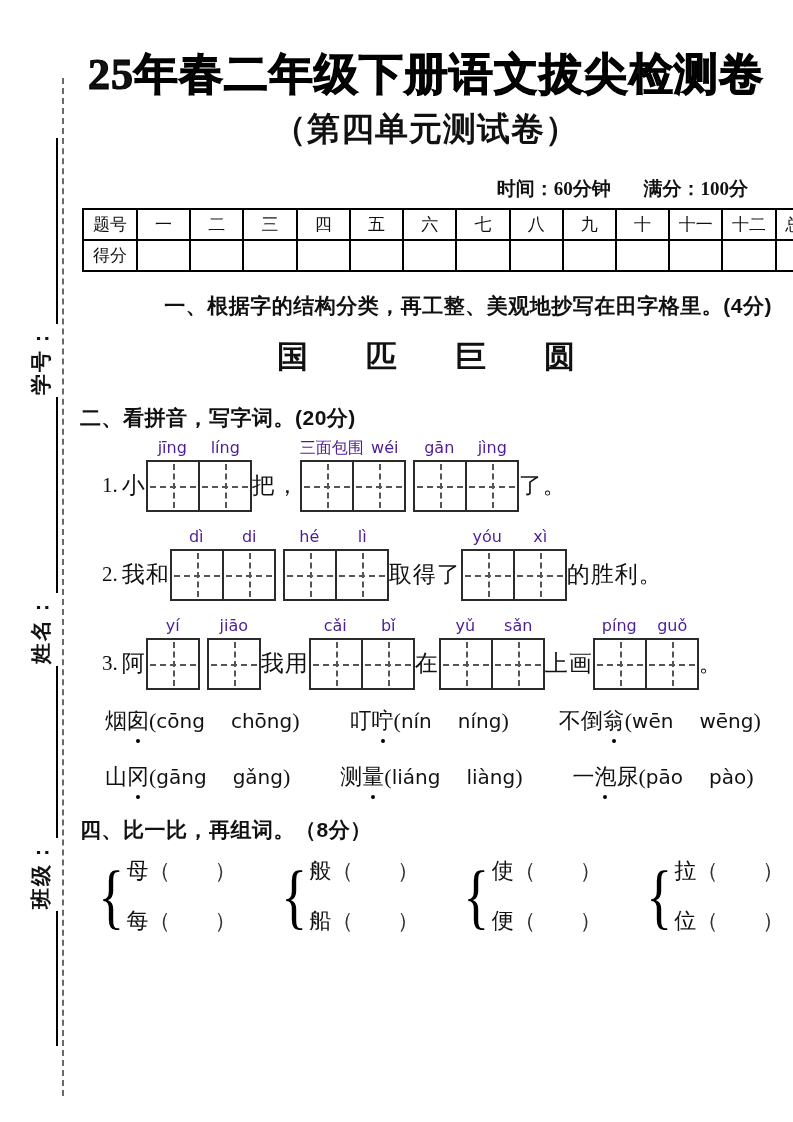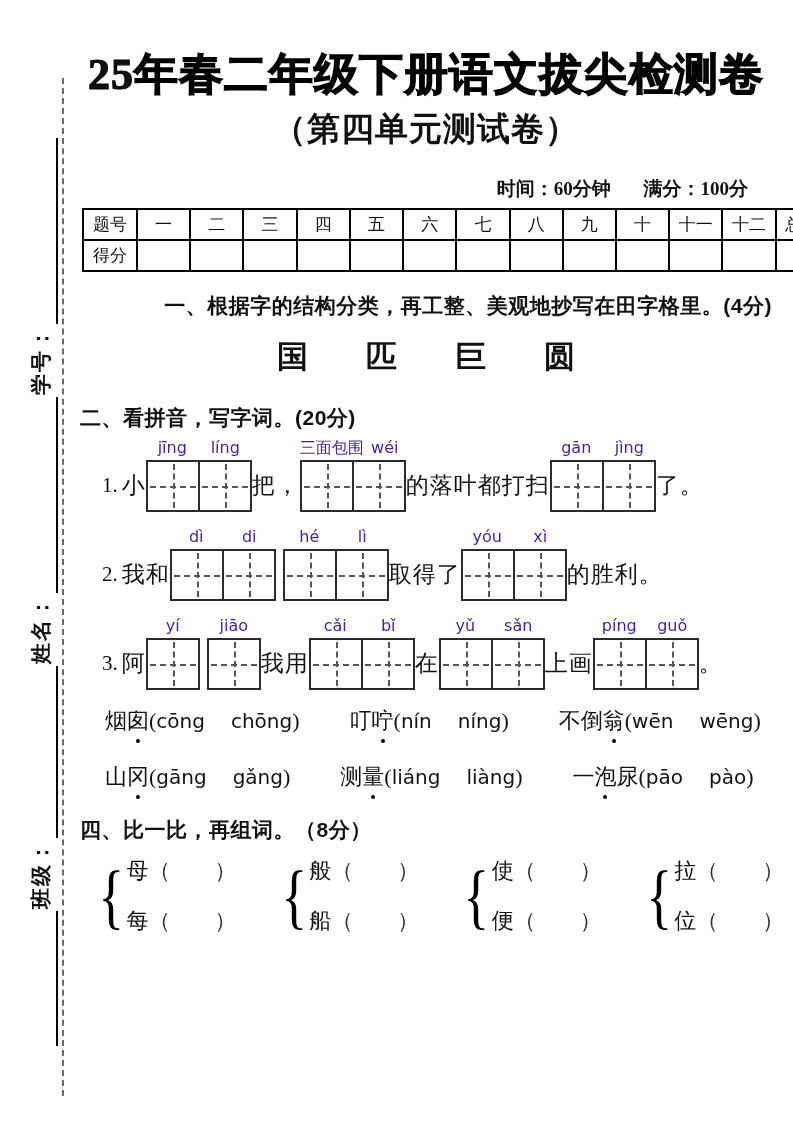--- a/index.html
+++ b/index.html
@@ -196,21 +196,20 @@
           <div class="pbox">
             <div class="pinyin">
               <span class="syl">三面包围</span>
               <span class="syl">wéi</span>
             </div>
             <div class="cells">
               <div class="cell"></div>
               <div class="cell"></div>
             </div>
           </div>
-          <span class="line-text">的落叶都打扫</span>
           <div class="pbox">
             <div class="pinyin">
               <span class="syl">gān</span>
               <span class="syl">jìng</span>
             </div>
             <div class="cells">
               <div class="cell"></div>
               <div class="cell"></div>
             </div>
           </div>

